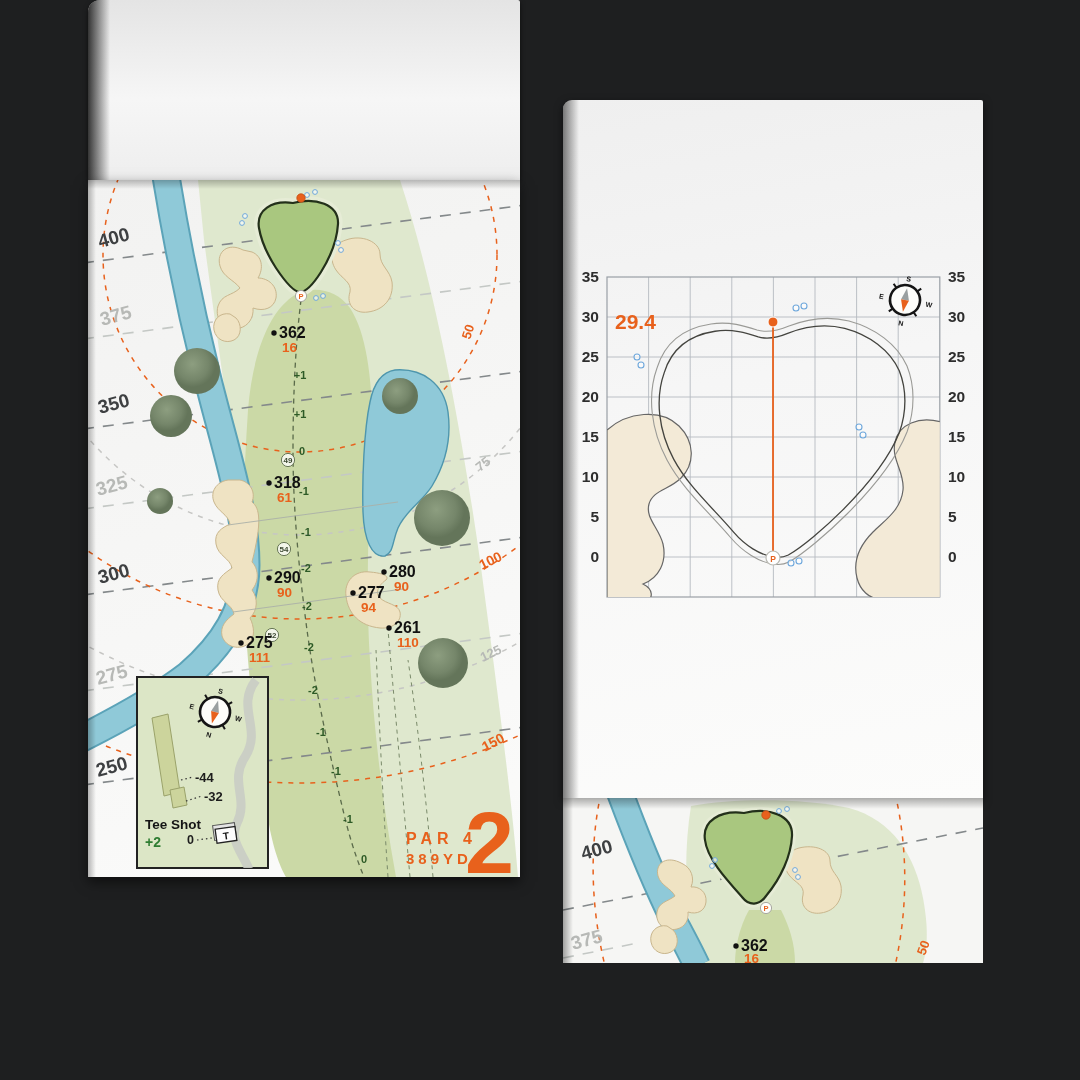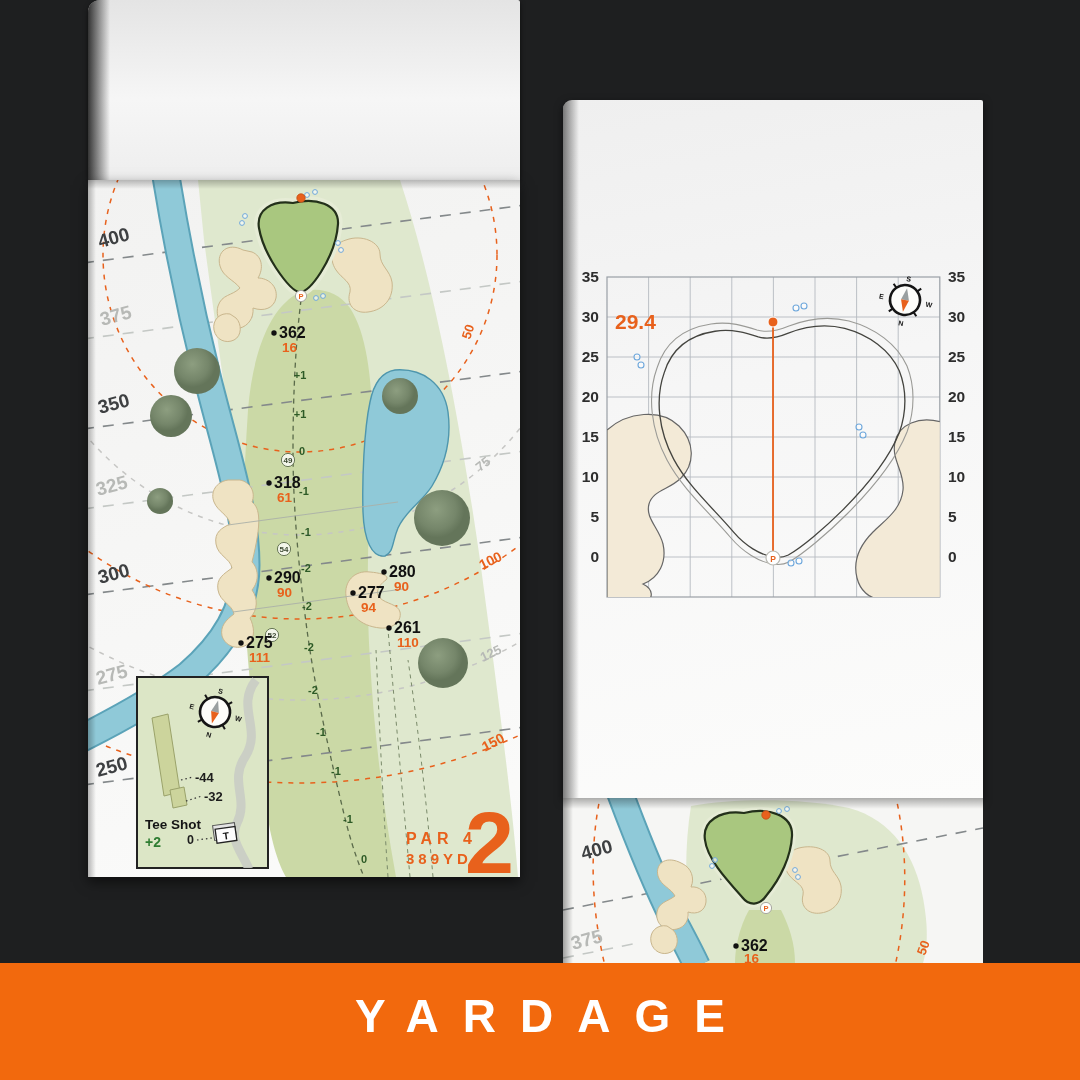--- a/index.html
+++ b/index.html
@@ -390,17 +390,14 @@
         <text x="181" y="165" font-size="13.5" font-weight="bold" fill="#e8611c">16</text>
       </g>
       <g font-size="19" font-weight="bold">
         <text transform="translate(20,62) rotate(-15)" fill="#3e4042">400</text>
         <text transform="translate(10,152) rotate(-15)" fill="#b7b9b6">375</text>
       </g>
       <text transform="translate(362,158) rotate(-70)" font-size="13" font-weight="bold" fill="#e8611c">50</text>
     </svg>
   </div>
 
-  <div class="banner">
-    <span class="banner-label">YARDAGE</span>
-  </div>
 
 </div>
 
 </body></html>

